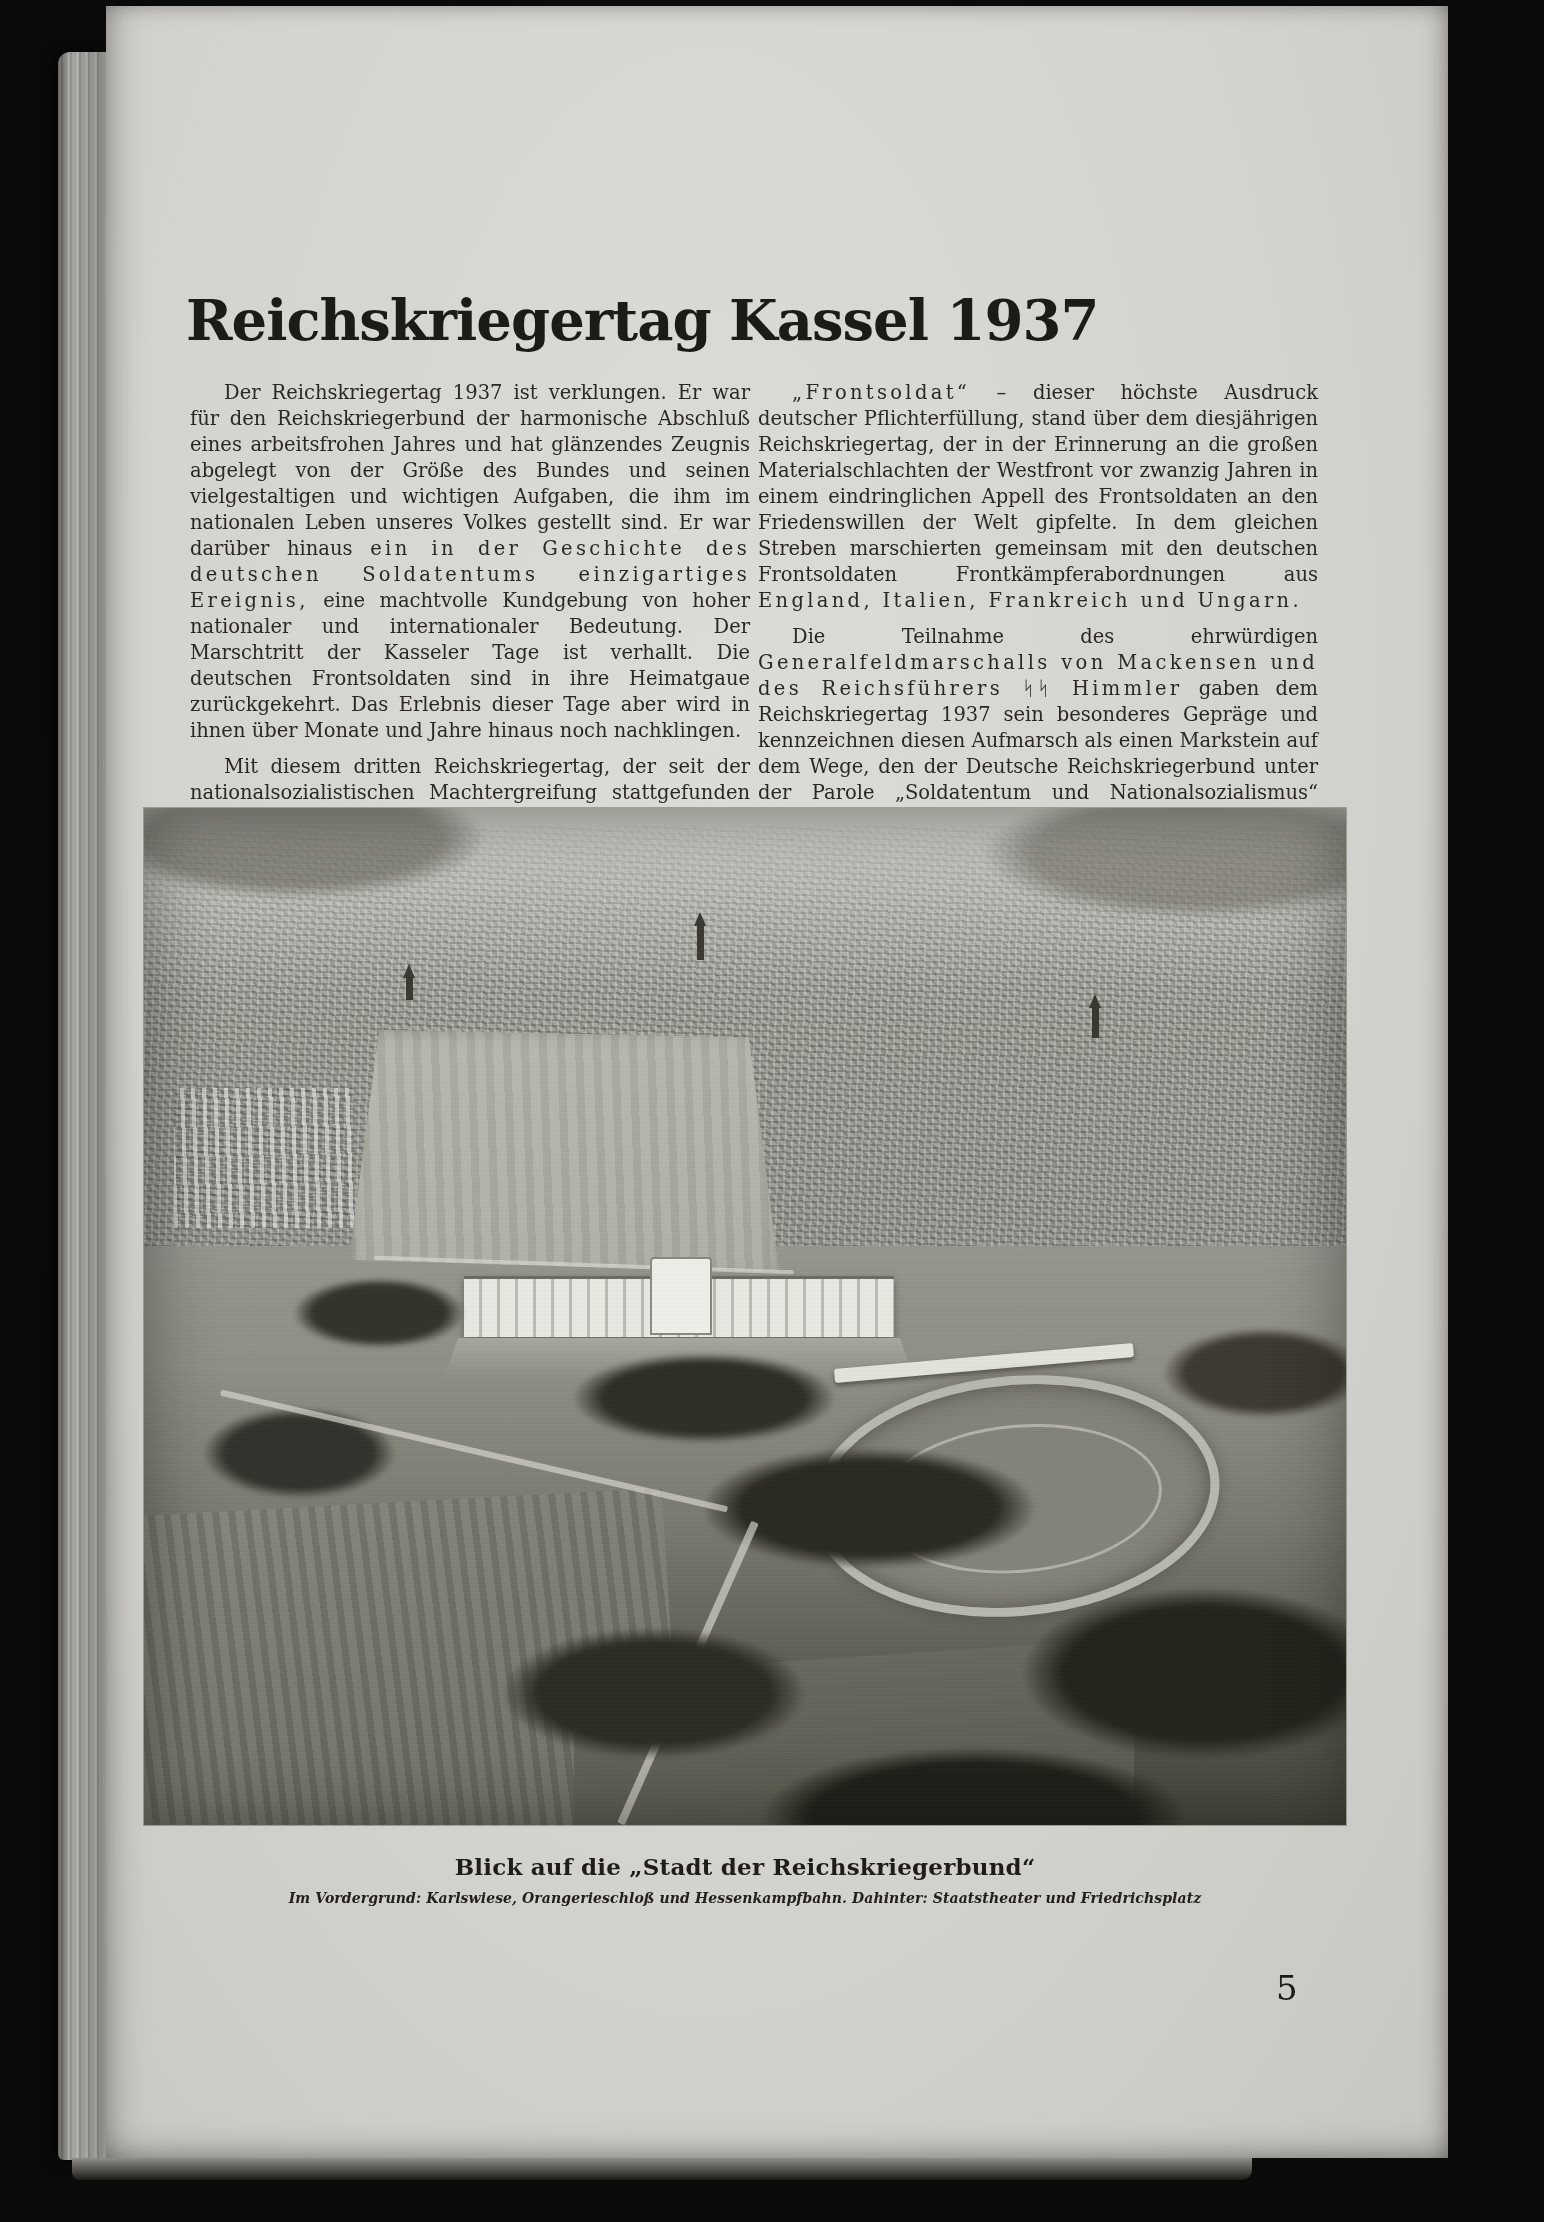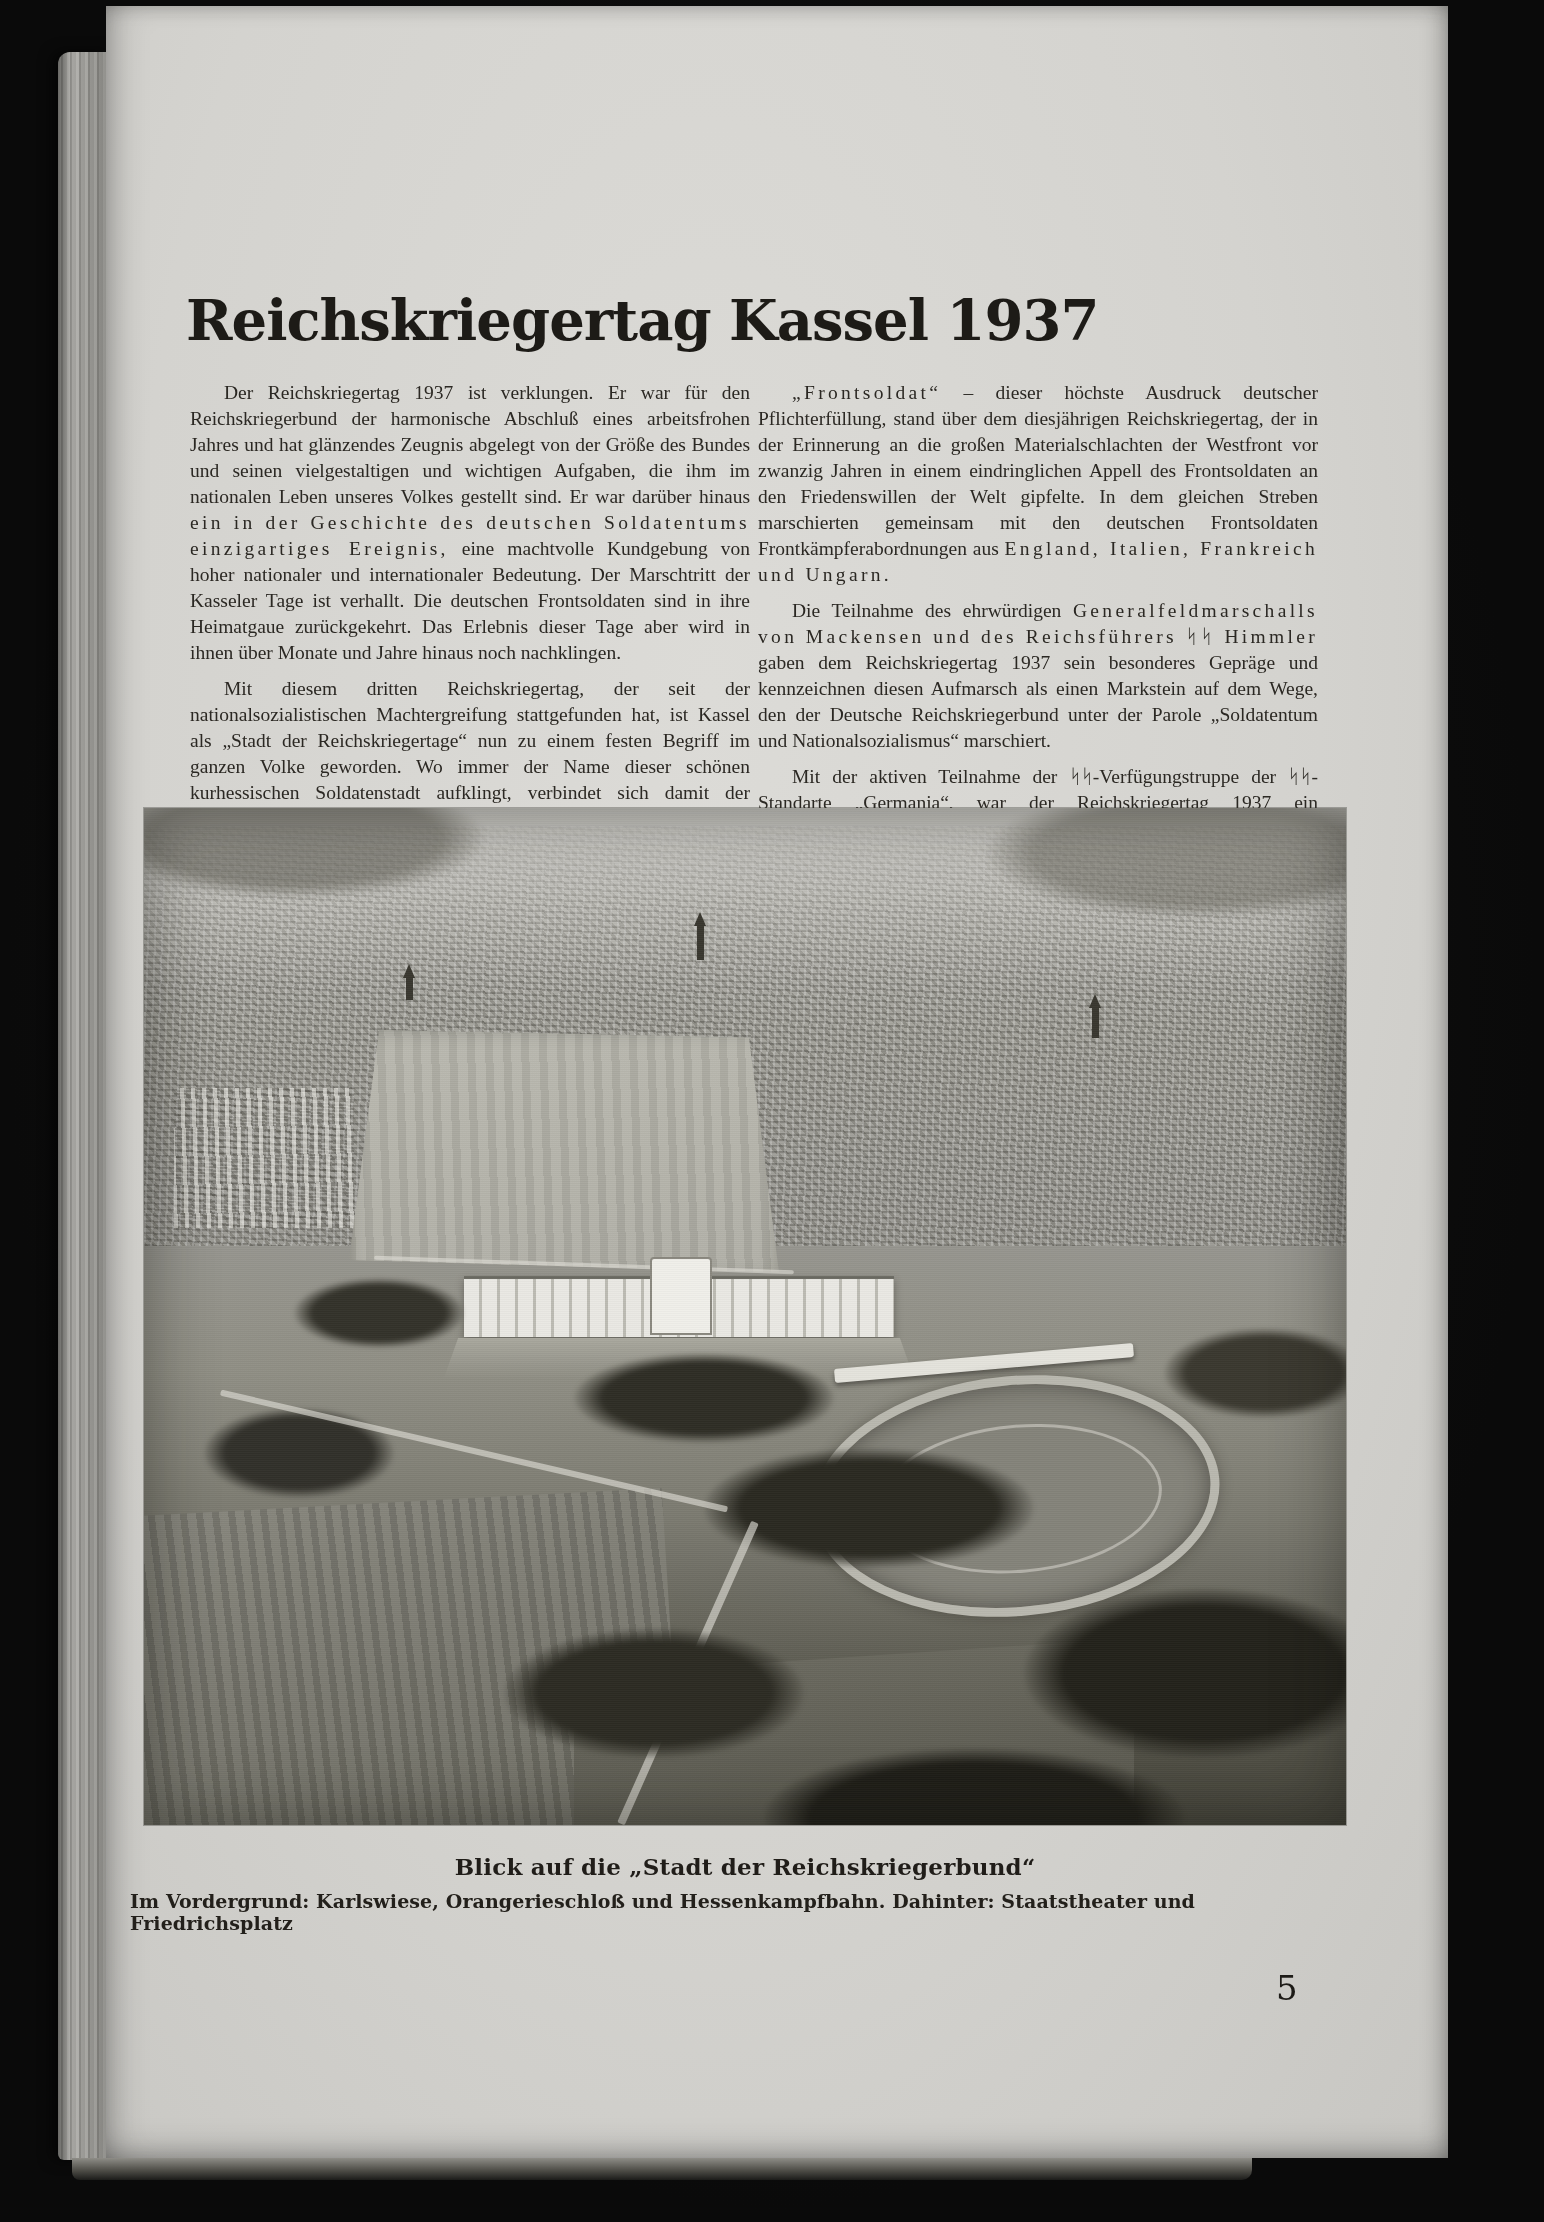--- a/index.html
+++ b/index.html
@@ -35,21 +35,21 @@
   }
   
   .title{
     position:absolute;left:80px;top:246px;width:1180px;
     font-family:"DejaVu Serif",serif;font-weight:bold;
     font-size:56px;line-height:1.1;letter-spacing:-1px;color:#1d1b17;
     white-space:nowrap;
   }
   .columns{
     position:absolute;left:84px;top:374px;width:1146px;
-    display:flex;gap:8px;font-family:Liberation Serif, serif;
+    display:flex;gap:8px;
   }
   .col{width:560px;color:#2b2823;}
   .col .para{
     margin:0 0 10px 0;
     font-size:19.5px;line-height:26px;text-align:justify;
     text-indent:34px;
   }
   .gesperrt{letter-spacing:.17em;}
   
   .photo{
@@ -124,22 +124,22 @@
     background:repeating-linear-gradient(88deg, rgba(245,244,238,.55) 0 4px, rgba(0,0,0,0) 4px 11px),
                repeating-linear-gradient(5deg, rgba(60,58,50,.3) 0 2px, rgba(0,0,0,0) 2px 7px);}
   .ph-vignette{inset:0;box-shadow:inset 0 0 70px rgba(20,19,16,.45);}
   .ph-grain{inset:0;background:repeating-linear-gradient(0deg, rgba(255,255,255,.025) 0 1px, rgba(0,0,0,.025) 1px 2px);}
   
   .caption-title{
     position:absolute;left:38px;top:1847px;width:1202px;text-align:center;
     font-weight:bold;font-size:23px;color:#201d19;letter-spacing:.2px;
   }
   .caption-detail{
-    position:absolute;left:24px;top:1884px;width:1230px;
-    font-weight:bold;font-size:19px;color:#23201b;letter-spacing:.1px;
+    position:absolute;left:24px;top:1884px;width:1230px;text-align:center;
+    font-weight:bold;font-size:14px;color:#23201b;letter-spacing:.1px;font-style:italic;
   }
   .page-number{
     position:absolute;left:1170px;top:1962px;width:60px;
     font-size:34px;color:#1d1b17;font-family:"DejaVu Serif",serif;
   }
 </style>
 </head>
 <body>
 
 <div class="backdrop"></div>

